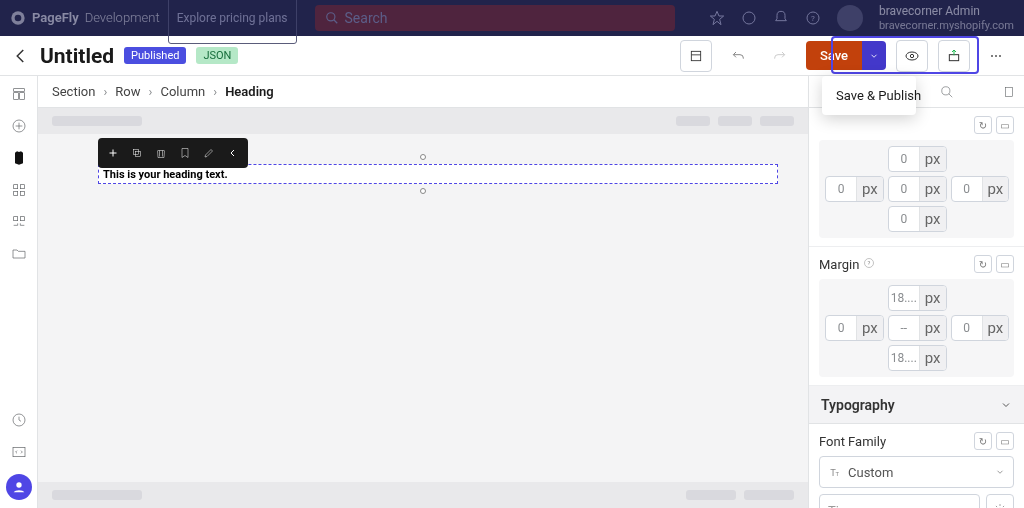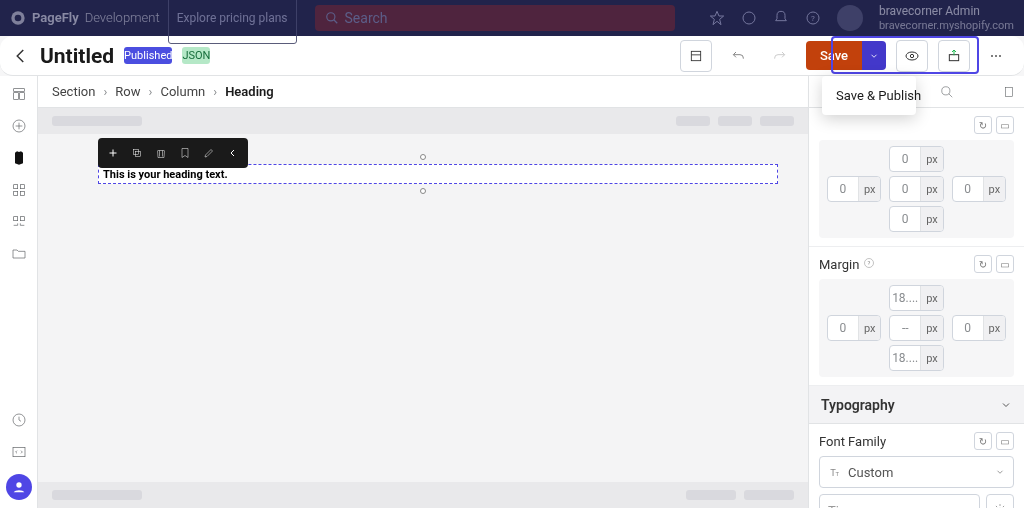--- a/index.html
+++ b/index.html
@@ -12,24 +12,24 @@
 .tb-brand-dev { opacity: 0.9; font-weight: 300; }
 .tb-explore { border: 1px solid #5a5c7a; padding: 18px 8px; border-radius: 3px; font-size: 12px; margin-left: 8px; color: #c4c6e0; cursor: pointer; }
 .tb-search { display: flex; align-items: center; background: #7f1d1d; border-radius: 4px; padding: 5px 10px; margin-left: 18px; width: 360px; color: #9a9cc0; font-size: 14px; gap: 6px; }
 .tb-right { margin-left: auto; display: flex; align-items: center; gap: 16px; }
 .tb-icon { color: #d0d2f0; cursor: pointer; }
 .tb-avatar { width: 26px; height: 26px; border-radius: 50%; background: #5a5c7a; }
 .tb-user { display: flex; flex-direction: column; font-size: 12px; line-height: 1.2; }
 .tb-user-sub { font-size: 11px; opacity: 0.8; }
 .overlay-dim { position: absolute; left:0; top:0; right:0; bottom:0; background: rgba(40,42,90,0.55); pointer-events: none; }
 
-.appbar { height: 40px; background: #fff; border-bottom: 1px solid #e1e3e5; display: flex; align-items: center; padding: 0 12px; gap: 10px; border-radius: 13px; }
+.appbar { height: 40px; background: #fff; border-bottom: 1px solid #e1e3e5; display: flex; align-items: center; padding: 0 12px; gap: 10px; }
 .ab-back { cursor: pointer; }
 .ab-title { font-size: 21px; font-weight: 700; color: #1a1a1a; }
-.ab-badge { font-size: 11px; padding: 2px 0; border-radius: 3px; }
+.ab-badge { font-size: 11px; padding: 2px 7px; border-radius: 3px; }
 .ab-pub { background: #4b4ee0; color: #fff; }
 .ab-json { background: #b5e8c7; color: #166d3b; }
 .ab-spacer { flex: 1; }
 .ab-btn { border: 1px solid #d0d5dd; background: #fff; padding: 6px 10px; border-radius: 4px; font-size: 13px; display: flex; align-items: center; gap: 6px; cursor: pointer; color: #333; }
 .ab-icnbtn { border: 1px solid #d0d5dd; background: #fff; width: 32px; height: 32px; border-radius: 4px; display: flex; align-items: center; justify-content: center; cursor: pointer; color: #333; }
 .ab-save-group { display: flex; }
 .ab-save { background: #c2410c; color: #fff; border: none; padding: 7px 14px; border-radius: 4px 0 0 4px; font-size: 13px; font-weight: 500; cursor: pointer; }
 .ab-save-dd { background: #4338ca; color: #fff; border: none; width: 24px; border-radius: 0 4px 4px 0; display: flex; align-items: center; justify-content: center; cursor: pointer; }
 .highlight-frame { position: absolute; border: 2px solid #4f46e5; border-radius: 4px; pointer-events: none; }
 
@@ -54,21 +54,21 @@
 
 .rightpanel { position: absolute; right: 0; top: 76px; bottom: 0; width: 216px; background: #fff; border-left: 1px solid #e1e3e5; overflow-y: auto; font-size: 12px; color: #333; }
 .rp-tabs { height: 32px; border-bottom: 1px solid #e1e3e5; display: flex; align-items: center; padding: 0 8px; gap: 10px; }
 .rp-tab { color: #4f46e5; border-bottom: 2px solid #4f46e5; padding-bottom: 6px; font-weight: 500; }
 .rp-tab-icon { margin-left: auto; cursor: pointer; color: #5c5f62; }
 .rp-section { padding: 8px 10px; border-bottom: 1px solid #edeef0; }
 .rp-spacing-grid { background: #f6f6f7; border-radius: 4px; padding: 6px; display: grid; grid-template-columns: 1fr 1fr 1fr; gap: 4px; }
 .rp-cell { display: flex; align-items: center; justify-content: center; }
 .rp-input-grp { display: flex; border: 1px solid #d0d5dd; border-radius: 4px; overflow: hidden; height: 26px; background: #fff; }
 .rp-input { width: 30px; border: none; text-align: center; font-size: 12px; color: #8a8d90; background: transparent; }
-.rp-unit { background: #f0f0f2; padding: 0 5px; display: flex; align-items: center; font-size: 11px; color: #666; border-left: 1px solid #e1e3e5; }
+.rp-unit { background: #f0f0f2; padding: 0 5px; display: flex; align-items: center; font-size: 15px; color: #666; border-left: 1px solid #e1e3e5; }
 .rp-row-head { display: flex; align-items: center; justify-content: space-between; margin-bottom: 6px; }
 .rp-lbl { font-size: 13px; color: #333; display:flex;align-items:flex-start;gap:4px; }
 .rp-dev-icons { display: flex; gap: 4px; }
 .rp-dev-btn { width: 18px; height: 18px; border: 1px solid #d0d5dd; border-radius: 3px; display: flex; align-items: center; justify-content: center; font-size: 10px; color: #777; cursor: pointer; background:#fff; }
 .rp-acc { height: 38px; background: #f3f3f5; border-bottom: 1px solid #e1e3e5; display: flex; align-items: center; padding: 0 12px; font-weight: 600; font-size: 14px; justify-content: space-between; cursor: pointer; }
 .rp-select { width: 100%; height: 32px; border: 1px solid #d0d5dd; border-radius: 4px; background: #fff; display: flex; align-items: center; padding: 0 8px; color: #555; font-size: 13px; gap: 6px; cursor: pointer; }
 .rp-select-dim { color: #999; }
 .rp-gear { width: 28px; height: 32px; border: 1px solid #d0d5dd; border-radius: 4px; background:#fff; display:flex;align-items:center;justify-content:center; cursor:pointer; color:#555; }
 
 .dropdown { position: absolute; background: #fff; border-radius: 4px; box-shadow: 0 4px 16px rgba(0,0,0,0.18); padding: 4px 0; z-index: 100; }

